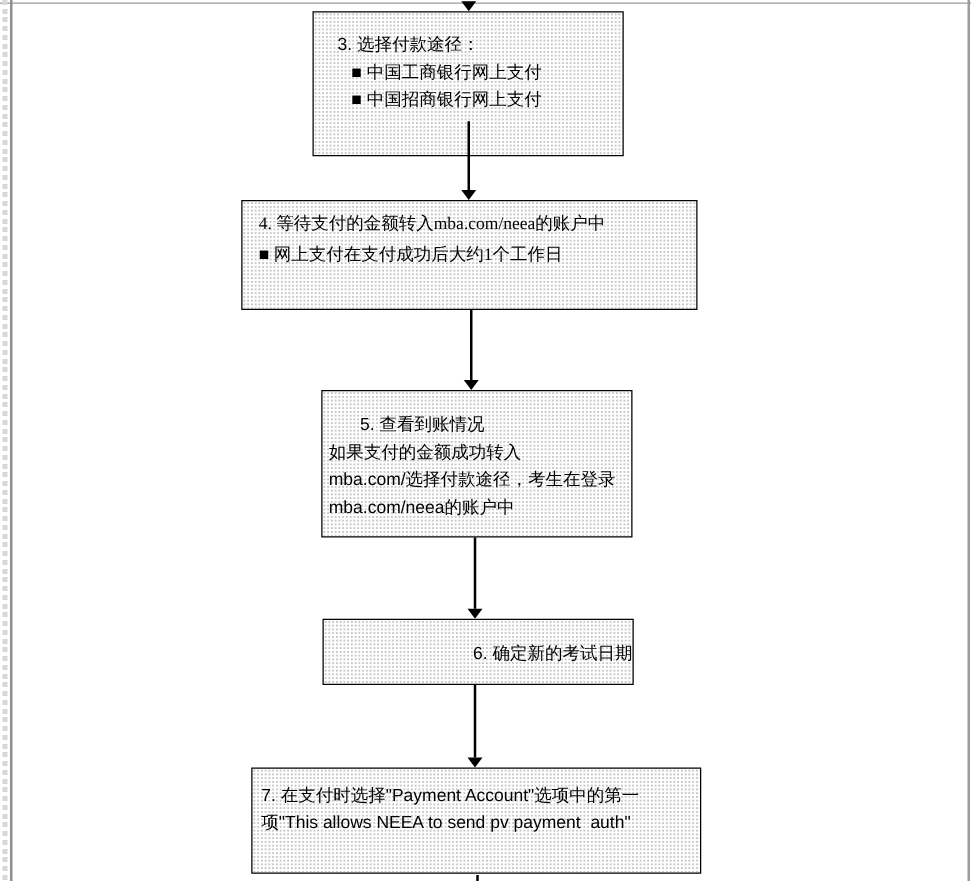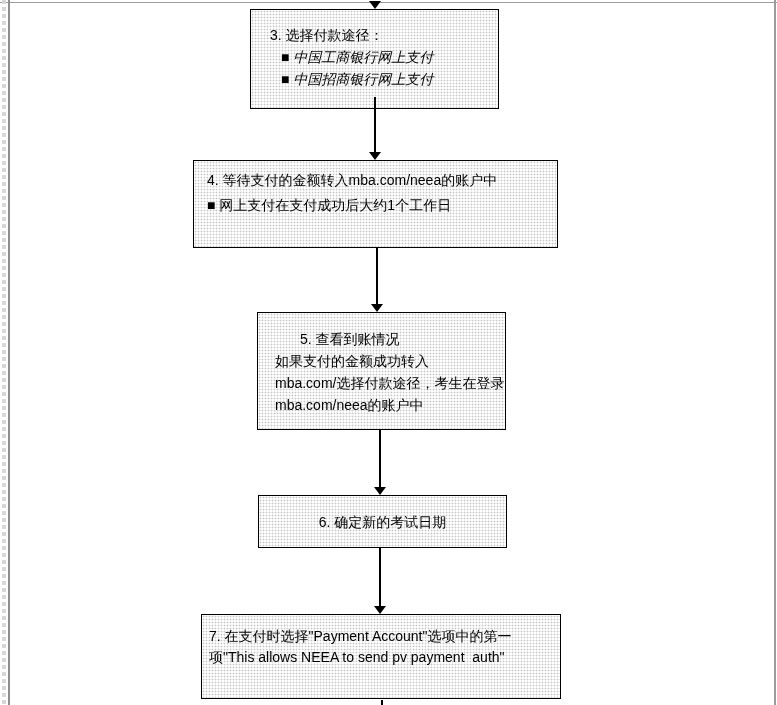--- a/index.html
+++ b/index.html
@@ -23,30 +23,30 @@
   .flow-box{
     position:absolute;box-sizing:border-box;
     border:1.5px solid #000;
     background-color:#fff;
     background-image:radial-gradient(#c6c6c6 0.9px,transparent 1.05px);
     background-size:3px 3px;
     font-size:14px;line-height:22px;color:#000;
   }
   .line{white-space:pre;}
 
-  #box3{left:250px;top:9px;width:249px;height:100px;padding:14px 6px 0 19px;}
-  #box3 .bullet{margin-left:11px;font-style:italic;}
+  #box3{left:250px;top:9px;width:249px;height:116px;padding:14px 6px 0 19px;}
+  #box3 .bullet{margin-left:11px;}
 
-  #box4{left:193px;top:160px;width:365px;height:88px;padding:8px 6px 0 13px;}
+  #box4{left:193px;top:160px;width:365px;height:88px;padding:8px 6px 0 13px;font-family:Liberation Serif, serif;}
   #box4 .gap-above{margin-top:3px;}
 
-  #box5{left:257px;top:312px;width:249px;height:118px;padding:15px 4px 0 17px;}
+  #box5{left:257px;top:312px;width:249px;height:118px;padding:15px 4px 0 5px;}
   #box5 .indent{padding-left:25px;}
 
-  #box6{left:258px;top:495px;width:249px;height:53px;display:flex;align-items:center;justify-content:center;}
+  #box6{left:258px;top:495px;width:249px;height:53px;display:flex;align-items:center;justify-content:flex-end;}
 
   #box7{left:201px;top:614px;width:360px;height:85px;padding:11px 4px 0 7px;line-height:21px;}
 
   
   .connector{position:absolute;width:2px;background:#000;}
   .arrowhead{
     position:absolute;width:0;height:0;
     border-left:6px solid transparent;
     border-right:6px solid transparent;
     border-top:8px solid #000;

